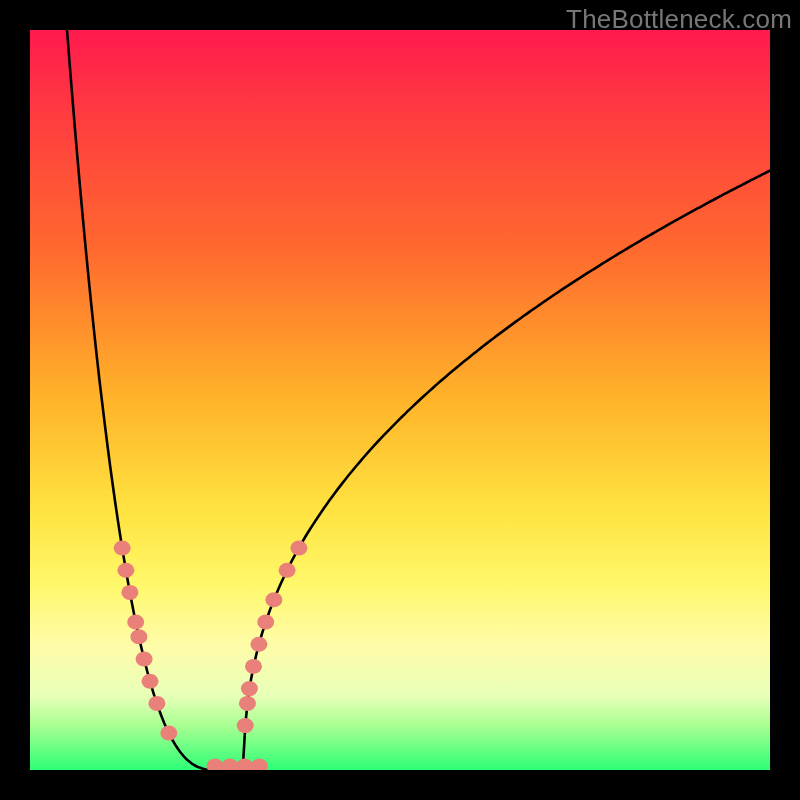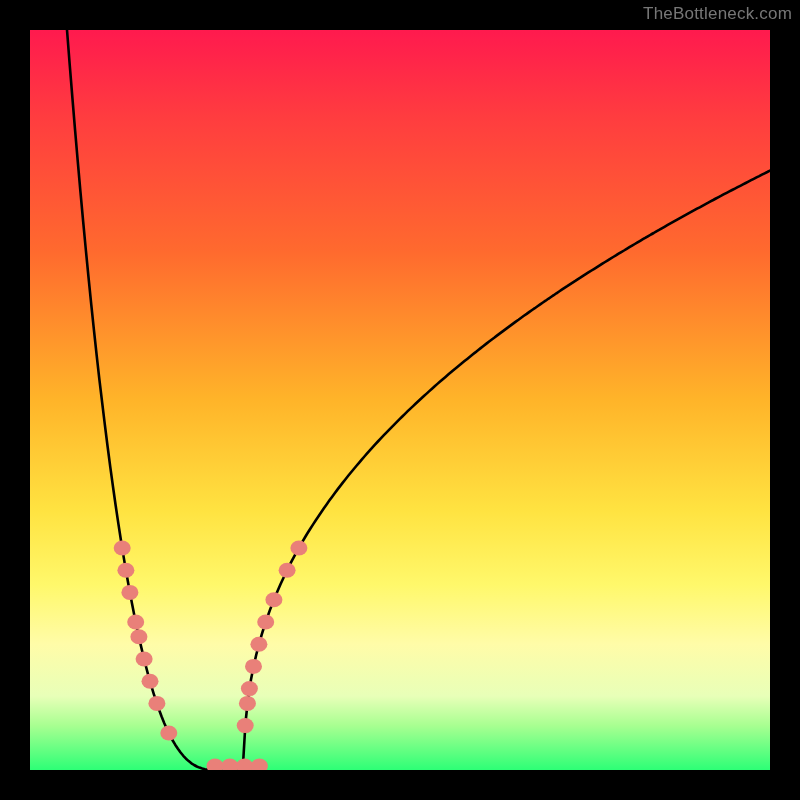--- a/index.html
+++ b/index.html
@@ -33,21 +33,21 @@
       #fffca8 83%,
       #e8ffb8 90%,
       #a8ff91 94%,
       #2dff76 100%);
   }
   .watermark {
     position: absolute;
     top: 4px;
     right: 8px;
     color: #777;
-    font-size: 17px;
+    font-size: 26px;
     font-weight: 500;
     letter-spacing: 0.2px;
   }
   svg.curve {
     position: absolute;
     left: 0;
     top: 0;
     width: 740px;
     height: 740px;
   }

